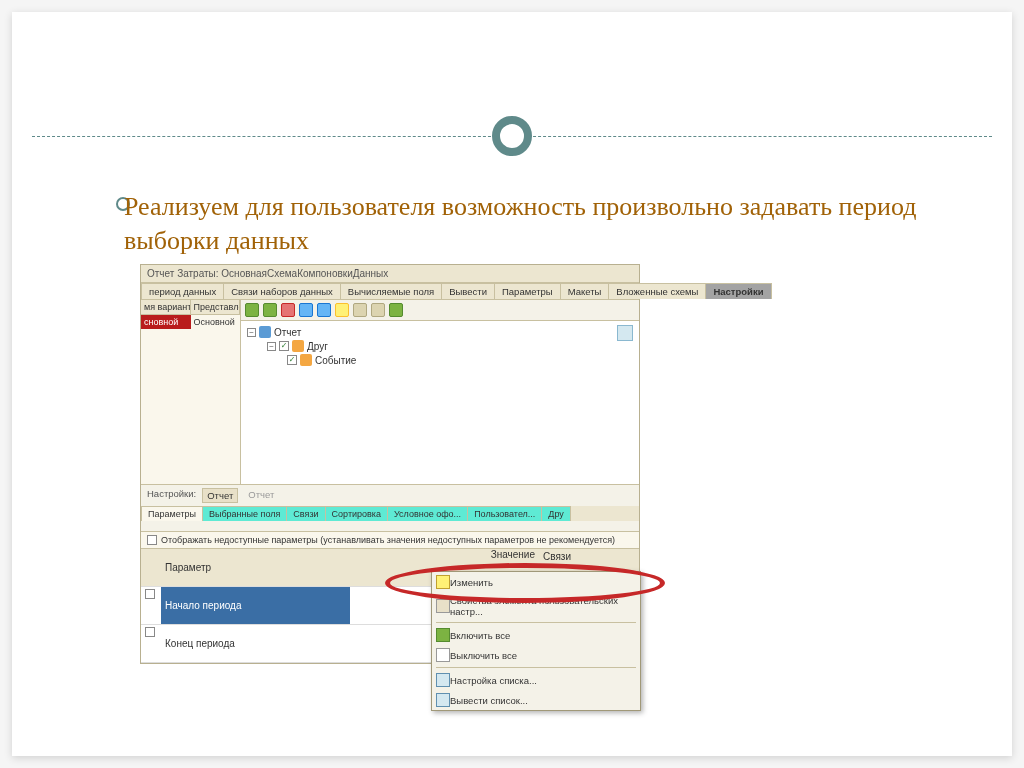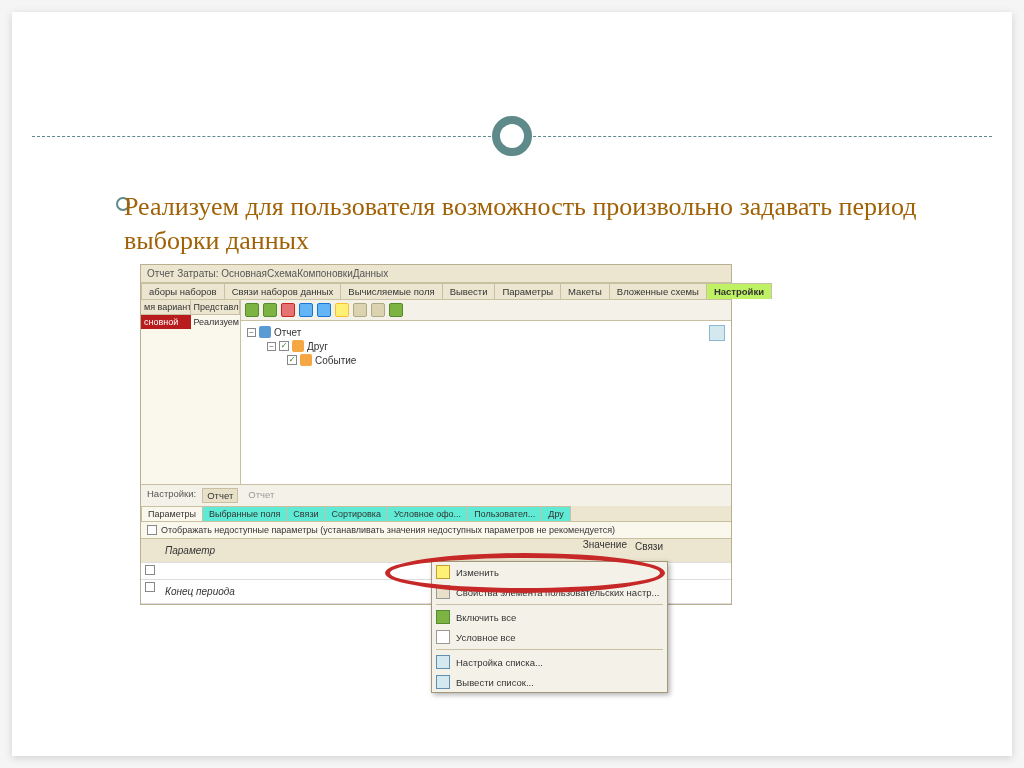--- a/index.html
+++ b/index.html
@@ -53,21 +53,21 @@
     right: 60px;
     font-size: 26px;
     color: #a16207;
     line-height: 1.3;
   }
   
   .app {
     position: absolute;
     top: 252px;
     left: 128px;
-    width: 592px;
+    width: 500px;
     font-family: Tahoma, Arial, sans-serif;
     font-size: 10px;
     color: #333;
     background: #f4f2e8;
     border: 1px solid #b8b090;
   }
   .app-title {
     background: #ece6d0;
     color: #555;
     padding: 3px 6px;
@@ -83,21 +83,21 @@
     padding: 2px 7px;
     border: 1px solid #c8c0a0;
     border-bottom: none;
     background: #ece6d0;
     margin-right: -1px;
     font-size: 9.5px;
     white-space: nowrap;
     cursor: pointer;
   }
   .tab.active {
-    background: #bef264;
+    background: #a3a3a3;
     font-weight: bold;
   }
   .main-split {
     display: flex;
     height: 184px;
   }
   .variants-pane {
     width: 100px;
     border-right: 1px solid #c8c0a0;
     background: #faf7ec;
@@ -221,35 +221,36 @@
   .sub-tab.active { background: #faf7ec; }
   .hint-row {
     display: flex;
     align-items: center;
     gap: 4px;
     padding: 3px 6px;
     font-size: 9px;
     background: #faf7ec;
     border-top: 1px solid #c8c0a0;
     border-bottom: 1px solid #c8c0a0;
+    margin-top: 10px;
   }
   .hint-cb {
     width: 10px; height: 10px; border: 1px solid #888; background: #fff;
   }
   .param-table {
     background: #fff;
     position: relative;
   }
   .pt-header, .pt-row {
     display: flex;
     border-bottom: 1px solid #ddd;
   }
   .pt-header { background: #ece6d0; }
   .pt-cell-cb { width: 20px; padding: 2px 4px; }
-  .pt-cell-param { flex: 1; padding: 6px 4px; white-space: nowrap; font-style: italic; }
+  .pt-cell-param { flex: 1; padding: 13px 4px; white-space: nowrap; }
   .pt-cell-val { flex: 1; padding: 0 4px; text-align: right; }
   .pt-cell-date { width: 100px; padding: 2px 4px; }
   .pt-row .pt-cell-param.sel { background: #3a6ea5; color: #fff; }
   .pt-cb {
     width: 10px; height: 10px; border: 1px solid #888; background: #fff;
     display: inline-block;
   }
   
   .ctx-menu {
     position: absolute;
@@ -257,21 +258,20 @@
     left: 290px;
     background: #f4f2e8;
     border: 1px solid #a09878;
     box-shadow: 2px 2px 5px rgba(0,0,0,0.3);
     z-index: 10;
     min-width: 210px;
   }
   .ctx-item {
     display: flex;
     align-items: center;
-    gap: 6px;
     padding: 3px 8px 3px 4px;
     font-size: 9.5px;
     cursor: pointer;
   }
   .ctx-icon {
     width: 14px; height: 14px;
     background: #d0d0d0;
     border: 1px solid #999;
     flex-shrink: 0;
   }
@@ -300,39 +300,39 @@
 <div class="slide-frame">
   <div class="dashed-line"></div>
   <div class="top-circle"></div>
   <div class="bullet"></div>
   <div class="headline">Реализуем  для пользователя возможность произвольно задавать период выборки данных</div>
 
   <div class="app">
     <div class="app-title">Отчет Затраты: ОсновнаяСхемаКомпоновкиДанных</div>
 
     <div class="tabs-row">
-      <div class="tab">аборы наборов</div>
+      <div class="tab">период данных</div>
       <div class="tab">Связи наборов данных</div>
       <div class="tab">Вычисляемые поля</div>
       <div class="tab">Вывести</div>
       <div class="tab">Параметры</div>
       <div class="tab">Макеты</div>
       <div class="tab">Вложенные схемы</div>
       <div class="tab active">Настройки</div>
     </div>
 
     <div class="main-split">
       <div class="variants-pane">
         <div class="mini-header-row">
           <div class="mini-header-cell">мя варианта</div>
           <div class="mini-header-cell">Представление</div>
         </div>
         <div class="variant-row">
           <div class="variant-cell sel">сновной</div>
-          <div class="variant-cell">Реализуем</div>
+          <div class="variant-cell">Основной</div>
         </div>
       </div>
 
       <div class="report-pane">
         <div class="toolbar">
           <div class="tb-icon green"></div>
           <div class="tb-icon green"></div>
           <div class="tb-icon red"></div>
           <div class="tb-icon blue"></div>
           <div class="tb-icon blue"></div>
@@ -384,20 +384,21 @@
       </div>
       <div class="param-table">
         <div class="pt-header">
           <div class="pt-cell-cb"></div>
           <div class="pt-cell-param">Параметр</div>
           <div class="pt-cell-val">Значение</div>
           <div class="pt-cell-date">Связи</div>
         </div>
         <div class="pt-row">
           <div class="pt-cell-cb"><span class="pt-cb"></span></div>
+          <div class="pt-cell-param sel">Начало периода</div>
           <div class="pt-cell-val"></div>
           <div class="pt-cell-date"></div>
         </div>
         <div class="pt-row">
           <div class="pt-cell-cb"><span class="pt-cb"></span></div>
           <div class="pt-cell-param">Конец периода</div>
           <div class="pt-cell-val"></div>
           <div class="pt-cell-date"></div>
         </div>
 
@@ -410,21 +411,21 @@
             <span class="ctx-icon props"></span>
             <span>Свойства элемента пользовательских настр...</span>
           </div>
           <div class="ctx-divider"></div>
           <div class="ctx-item">
             <span class="ctx-icon check"></span>
             <span>Включить все</span>
           </div>
           <div class="ctx-item">
             <span class="ctx-icon uncheck"></span>
-            <span>Условное все</span>
+            <span>Выключить все</span>
           </div>
           <div class="ctx-divider"></div>
           <div class="ctx-item">
             <span class="ctx-icon list"></span>
             <span>Настройка списка...</span>
           </div>
           <div class="ctx-item">
             <span class="ctx-icon list"></span>
             <span>Вывести список...</span>
           </div>

